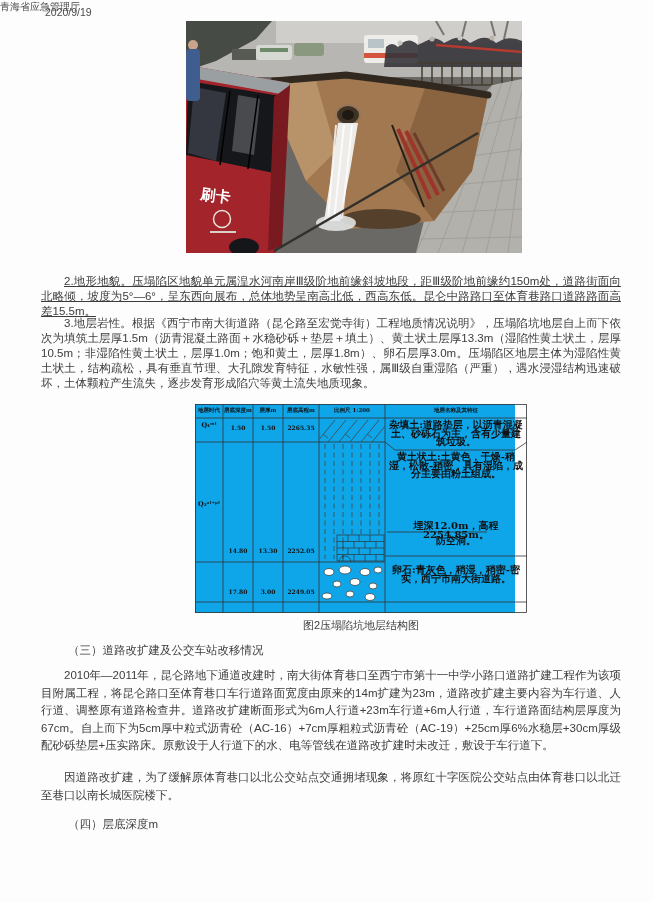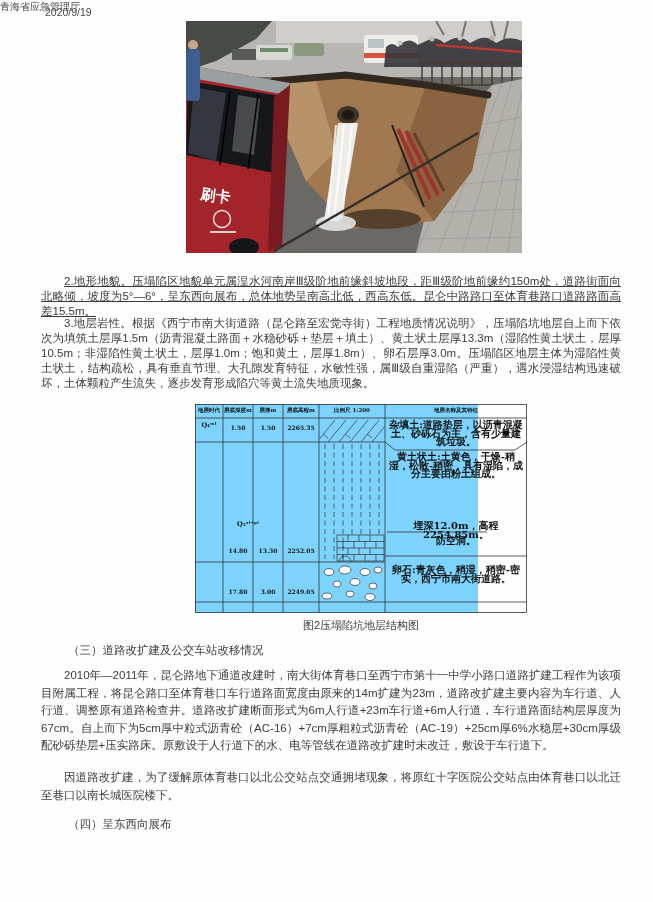--- a/index.html
+++ b/index.html
@@ -22,21 +22,21 @@
   .s3p2 { top:769px; }
   .s4p1 { top:841px; }
   .sec-heading { position:absolute; left:41px; width:580px; font-size:11.5px; color:#3c3c3c; padding-left:27px; box-sizing:border-box; }
   .h3 { top:643px; }
   .h4 { top:817px; }
 
   
   .diagram { position:absolute; left:195px; top:390px; width:332px; height:224px;
              font-family:"DejaVu Serif",serif; color:#111; }
   .diag-title { text-align:center; font-size:12px; font-weight:bold; letter-spacing:1.5px; color:#0f0f0f; }
-  .diag-table { position:absolute; left:0; top:14px; width:283px; height:209px; background:#7dd3fc; }
+  .diag-table { position:absolute; left:0; top:14px; width:320px; height:209px; background:#0ea5e9; }
   .diag-table svg { position:absolute; left:0; top:0; }
   .dh  { position:absolute; top:3px; font-size:5.5px; font-weight:bold; text-align:center; white-space:nowrap; overflow:hidden; }
   .dh-era   { left:0;   width:28px; }
   .dh-depth { left:28px; width:30px; }
   .dh-thick { left:58px; width:30px; }
   .dh-elev  { left:88px; width:36px; }
   .dh-scale { left:124px; width:66px; }
   .dh-desc  { left:190px; width:142px; }
   .num { position:absolute; font-size:6px; font-weight:bold; text-align:center; white-space:nowrap; }
   .era { position:absolute; left:0; width:28px; font-size:6.5px; font-weight:bold; text-align:center; }
@@ -230,21 +230,21 @@
       </svg>
 
       <div class="dh dh-era">地层时代</div>
       <div class="dh dh-depth">层底深度m</div>
       <div class="dh dh-thick">层厚m</div>
       <div class="dh dh-elev">层底高程m</div>
       <div class="dh dh-scale">比例尺 1:200</div>
       <div class="dh dh-desc">地层名称及其特征</div>
 
       <div class="era" style="top:17px;">Q₄ᵐˡ</div>
-      <div class="era" style="top:116px;padding-left:39px;">Q₃ᵃˡ⁺ᵖˡ</div>
+      <div class="era" style="top:96px;">Q₃ᵃˡ⁺ᵖˡ</div>
 
       <div class="num" style="left:28px; top:20px; width:30px;">1.50</div>
       <div class="num" style="left:58px; top:20px; width:30px;">1.50</div>
       <div class="num" style="left:88px; top:20px; width:36px;">2265.35</div>
 
       <div class="num" style="left:28px; top:143px; width:30px;">14.80</div>
       <div class="num" style="left:58px; top:143px; width:30px;">13.30</div>
       <div class="num" style="left:88px; top:143px; width:36px;">2252.05</div>
 
       <div class="num" style="left:28px; top:184px; width:30px;">17.80</div>
@@ -257,15 +257,15 @@
       <div class="dt" style="top:133px;">防空洞。</div>
       <div class="dt" style="top:162px;">卵石:青灰色，稍湿，稍密-密实，西宁市南大街道路。</div>
     </div>
   </div>
   <div class="caption cap2">图2压塌陷坑地层结构图</div>
 
   <div class="sec-heading h3">（三）道路改扩建及公交车站改移情况</div>
   <div class="para para-lg s3p1">2010年—2011年，昆仑路地下通道改建时，南大街体育巷口至西宁市第十一中学小路口道路扩建工程作为该项目附属工程，将昆仑路口至体育巷口车行道路面宽度由原来的14m扩建为23m，道路改扩建主要内容为车行道、人行道、调整原有道路检查井。道路改扩建断面形式为6m人行道+23m车行道+6m人行道，车行道路面结构层厚度为67cm。自上而下为5cm厚中粒式沥青砼（AC-16）+7cm厚粗粒式沥青砼（AC-19）+25cm厚6%水稳层+30cm厚级配砂砾垫层+压实路床。原敷设于人行道下的水、电等管线在道路改扩建时未改迁，敷设于车行道下。</div>
   <div class="para para-lg s3p2">因道路改扩建，为了缓解原体育巷口以北公交站点交通拥堵现象，将原红十字医院公交站点由体育巷口以北迁至巷口以南长城医院楼下。</div>
 
-  <div class="sec-heading h4">（四）呈东西向展布</div>
+  <div class="sec-heading h4">（四）层底深度m</div>
 
 </div>
 
 </body></html>

